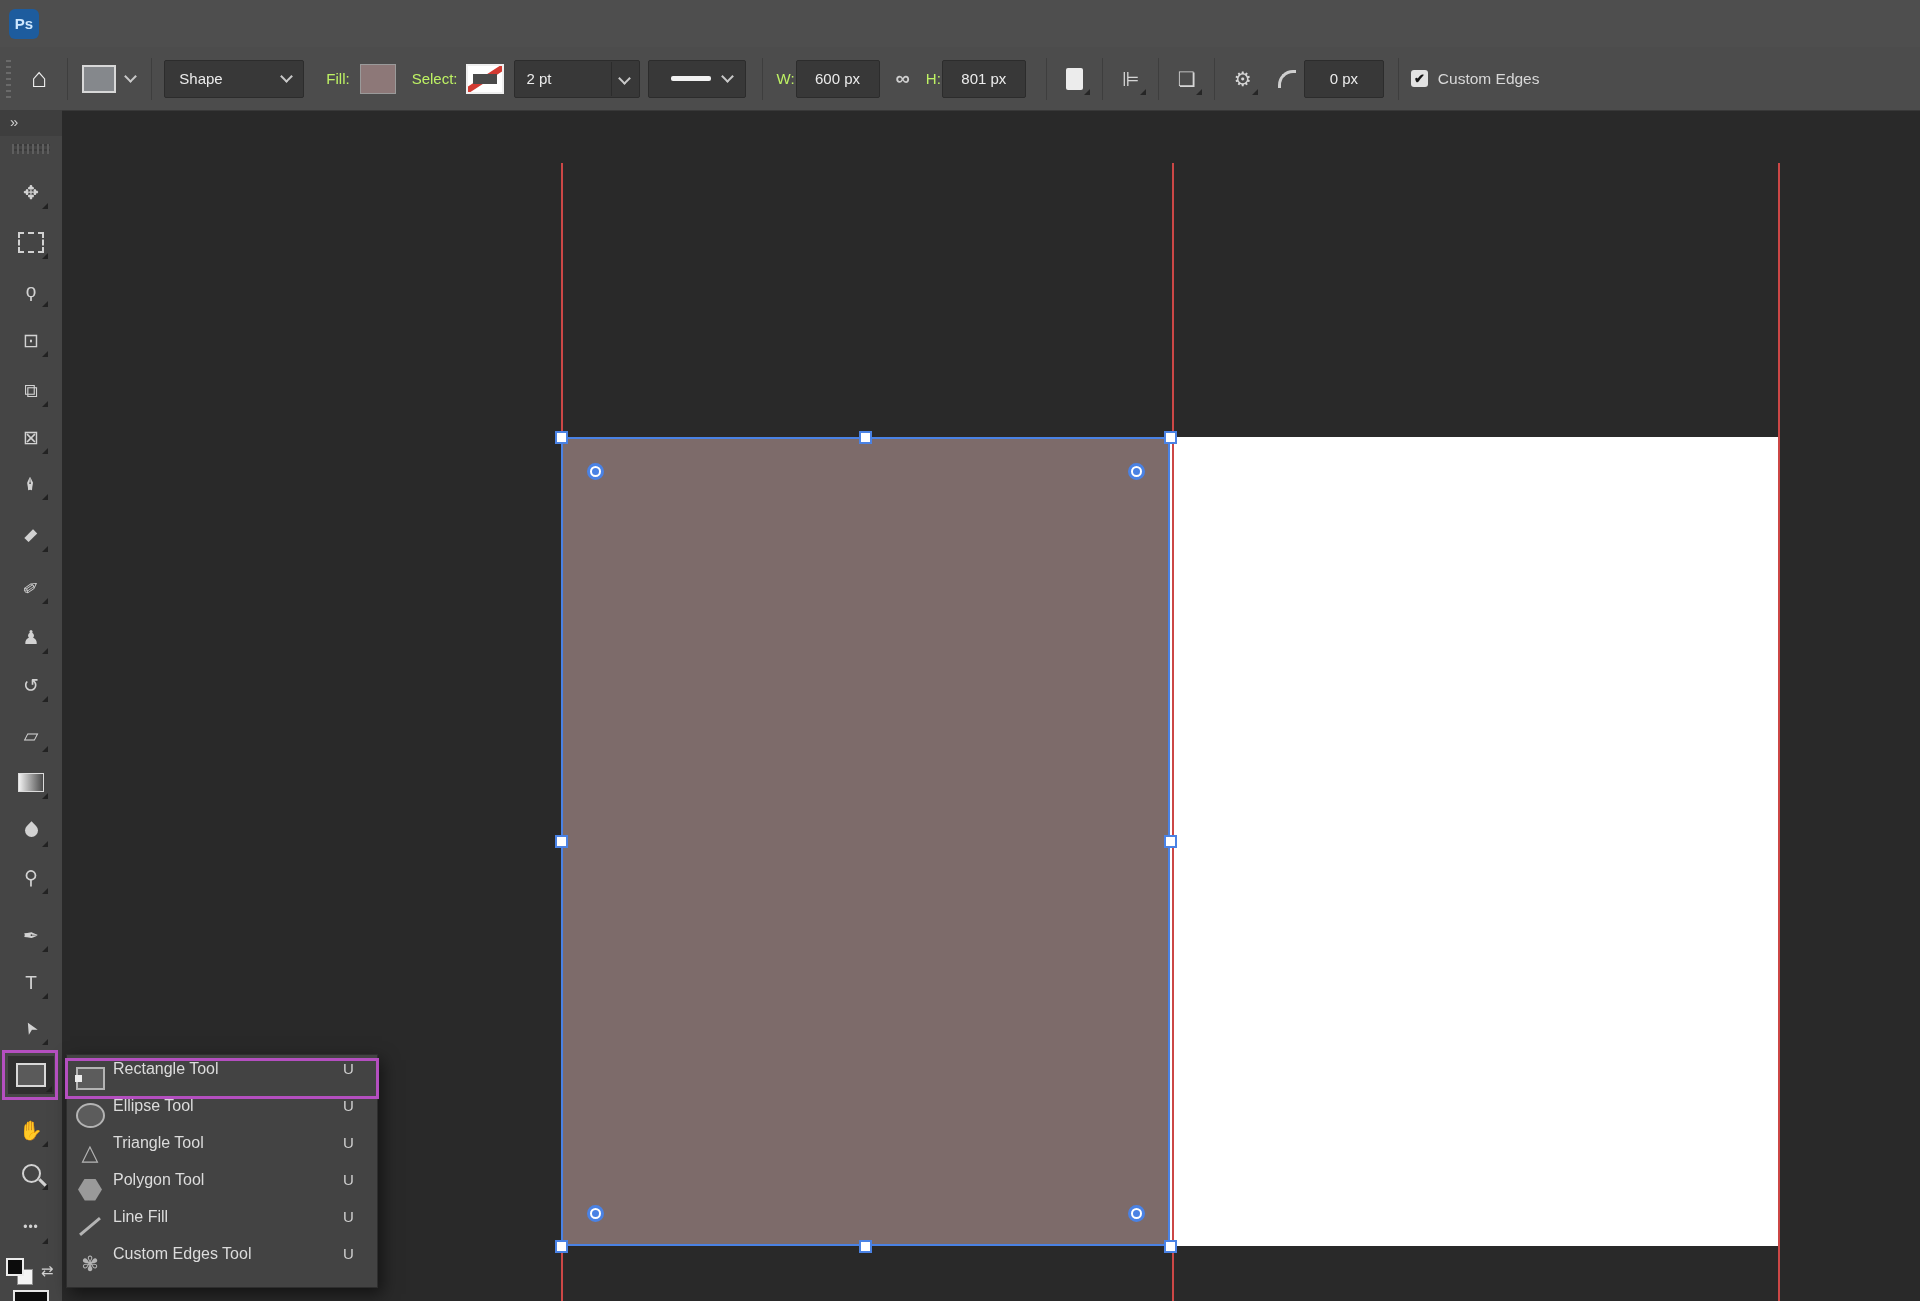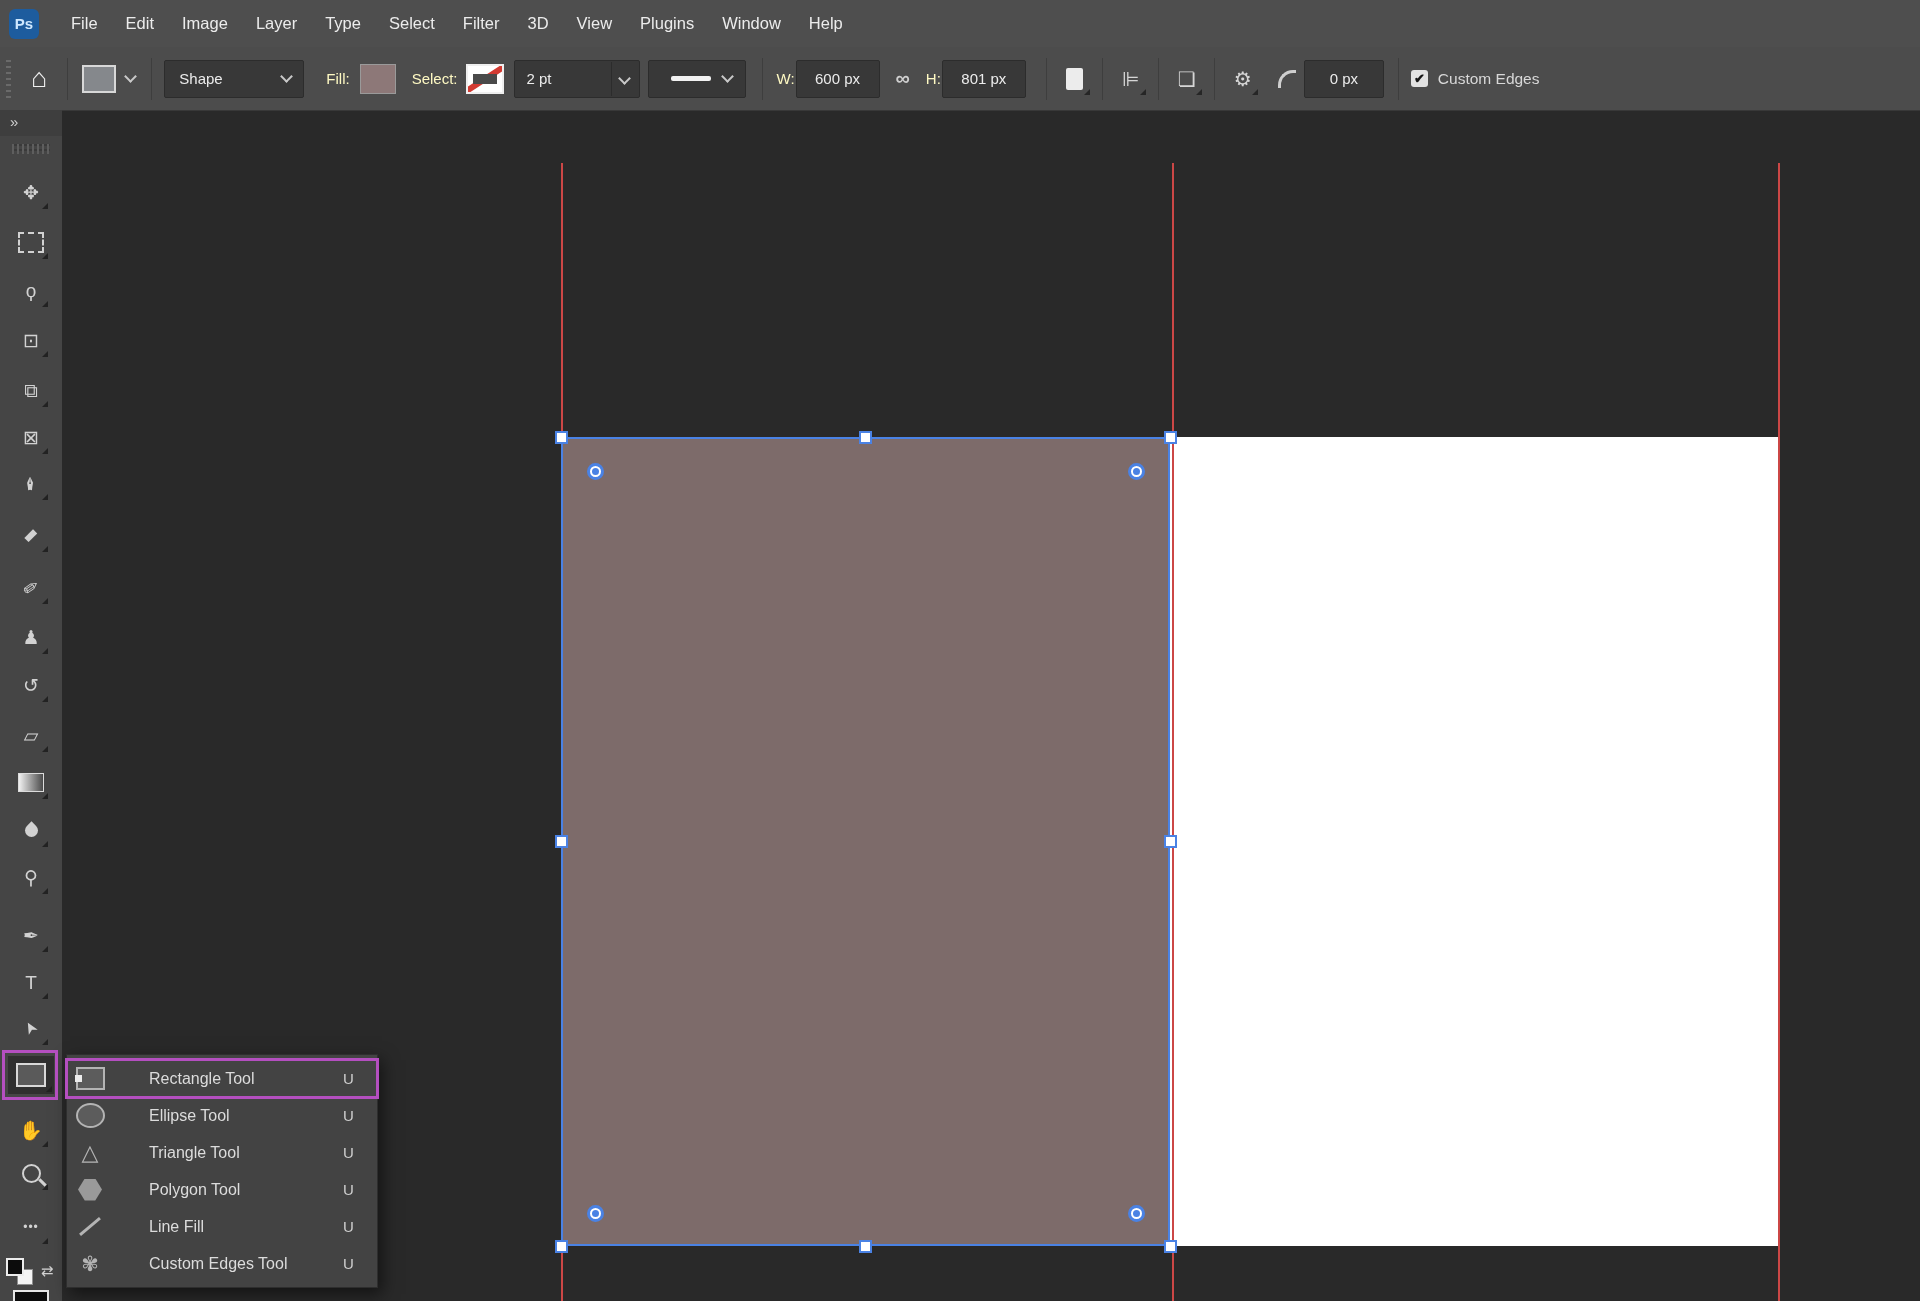--- a/index.html
+++ b/index.html
@@ -23,21 +23,21 @@
   .osep{width:1px;height:42px;background:#3e3e3e;}
   .home-ic{font-size:27px;color:#f0f0f0;margin-left:20px;line-height:1;}
   .preset{display:flex;align-items:center;margin-left:14px;}
   .preset-rect{width:30px;height:24px;background:#85888c;border:2px solid #d8d8d8;}
   .chev{display:inline-block;width:7px;height:7px;border-right:2px solid #c9c9c9;border-bottom:2px solid #c9c9c9;
         transform:rotate(45deg);margin-left:10px;margin-top:-4px;}
   .fld{background:#383838;border:1px solid #2c2c2c;border-radius:2px;height:36px;display:flex;
        align-items:center;color:#ececec;justify-content:center;}
   .sel-shape{width:124px;margin-left:12px;padding-left:14px;justify-content:space-between;}
   .sel-shape .chev{margin-right:12px;}
-  .olabel{margin-left:22px;color:#fef9c3;}
+  .olabel{margin-left:22px;color:#bef264;}
   .fill-swatch{width:34px;height:28px;border:1px solid #9a9a9a;margin-left:10px;background:#8d7878;}
   .stroke-swatch{width:34px;height:26px;background:#ffffff;border:2px solid #efefef;position:relative;
                  overflow:hidden;margin-left:8px;}
   .stroke-swatch::before{content:"";position:absolute;left:-8px;right:-8px;top:50%;margin-top:-3px;height:6px;
                  background:#d23a32;transform:rotate(-33deg);}
   .stroke-swatch::after{content:"";position:absolute;left:5px;right:5px;top:50%;margin-top:-5px;height:10px;
                  background:#4a4a4a;}
   .sel-2pt{width:112px;margin-left:10px;padding-left:12px;}
   .sel-2pt .divider{width:1px;height:34px;background:#2c2c2c;margin-left:auto;}
   .sel-2pt .chev{margin:0 10px 0 8px;}
@@ -108,55 +108,41 @@
   .cwidget::after{content:"";position:absolute;left:50%;top:50%;width:7px;height:7px;margin:-3.5px 0 0 -3.5px;
            border-radius:50%;background:#4a82e4;}
 
   
   .tool-annotation{position:absolute;left:2px;top:1050px;width:56px;height:50px;border:3px solid #b44fc0;
                    box-sizing:border-box;z-index:30;}
 
   
   .flyout{position:absolute;left:66px;top:1054px;width:310px;background:#434343;border:1px solid #2e2e2e;
           box-shadow:4px 6px 16px rgba(0,0,0,.55);padding:5px 0;z-index:25;}
-  .fly-row{position:relative;height:37px;display:flex;align-items:center;gap:36px;}
+  .fly-row{position:relative;height:37px;display:flex;}
   .fly-row.selected{outline:3px solid #b44fc0;outline-offset:-1px;}
   .fly-bullet{position:absolute;left:8px;top:15px;width:7px;height:7px;background:#ececec;}
   .fly-ic{width:46px;display:flex;align-items:center;justify-content:center;color:#b4b4b4;}
   .fly-label{flex:1;font-size:16px;color:#dcdcdc;}
   .fly-short{width:34px;font-size:15px;color:#cfcfcf;}
   .fi-rectangle-tool{width:25px;height:19px;border:2px solid #b4b4b4;background:#5c5c5c;}
   .fi-ellipse-tool{width:25px;height:21px;border:2px solid #b4b4b4;background:#5c5c5c;border-radius:50%;}
   .fi-triangle-tool{font-size:22px;line-height:1;}
   .fi-polygon-tool{width:24px;height:22px;background:#9a9a9a;
        clip-path:polygon(28% 0,72% 0,100% 50%,72% 100%,28% 100%,0 50%);}
   .fi-line-tool{width:26px;height:3px;background:#b4b4b4;transform:rotate(-40deg);}
   .fi-custom-shape-tool{font-size:21px;line-height:1;}
 </style>
 </head>
 <body>
 
 <div id="screen">
 
   <div class="menubar">
     <div class="ps-logo">Ps</div>
-    <div class="mb-items">
-        <div class="mb-item">File</div>
-        <div class="mb-item">Edit</div>
-        <div class="mb-item">Image</div>
-        <div class="mb-item">Layer</div>
-        <div class="mb-item">Type</div>
-        <div class="mb-item">Select</div>
-        <div class="mb-item">Filter</div>
-        <div class="mb-item">3D</div>
-        <div class="mb-item">View</div>
-        <div class="mb-item">Plugins</div>
-        <div class="mb-item">Window</div>
-        <div class="mb-item">Help</div>
-      </div>
   </div>
 
   <div class="optionsbar">
     <div class="ogrip"></div>
     <span class="home-ic">⌂</span>
     <div class="osep" style="margin-left:20px"></div>
     <div class="preset">
       <span class="preset-rect"></span>
       <span class="chev"></span>
     </div>

